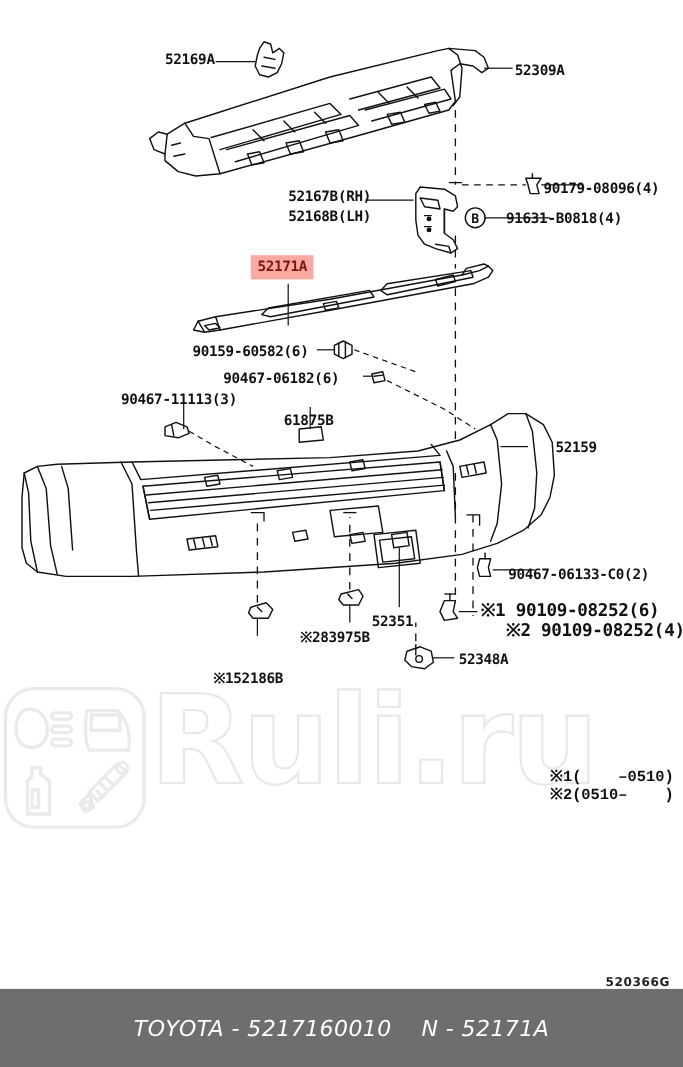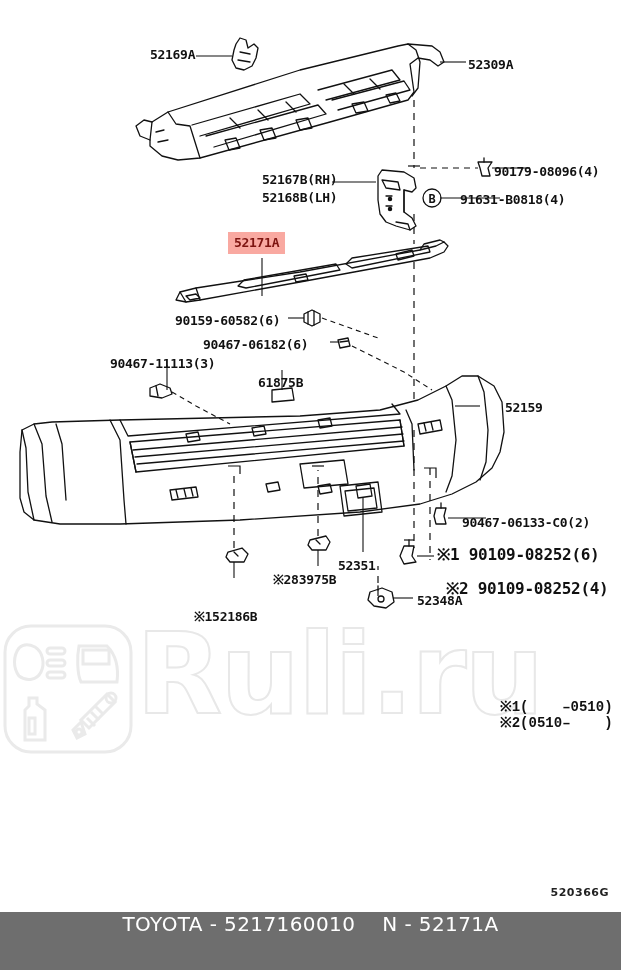--- a/index.html
+++ b/index.html
@@ -55,23 +55,23 @@
     line-height:15px;
   }
   #diagcode{
     position:absolute;right:12px;top:886px;
     font-family:"DejaVu Sans","Liberation Sans",sans-serif;
     font-size:11px;font-weight:700;color:#222;letter-spacing:0.5px;margin-left:12px;
   }
 
   
   #footer{
-    position:absolute;left:0;bottom:0;width:621px;height:58px;
+    position:absolute;left:0;bottom:0;width:621px;height:71px;
     background:#6e6e6e;
-    display:flex;justify-content:center;
+    display:flex;align-items:center;justify-content:center;font-style:italic;
   }
   #footer .cap{
     font-family:"DejaVu Sans","Liberation Sans",sans-serif;
     font-size:20px;color:#ffffff;letter-spacing:0.4px;
     white-space:pre;
   }
 </style>
 </head>
 <body>
 
@@ -303,21 +303,21 @@
   <div class="lbl" style="left:494px;top:164px;">90179-08096(4)</div>
   <div class="lbl" style="left:460px;top:192px;">91631-B0818(4)</div>
   <div class="lbl hl" style="left:228px;top:232px;">52171A</div>
   <div class="lbl" style="left:175px;top:313px;">90159-60582(6)</div>
   <div class="lbl" style="left:203px;top:337px;">90467-06182(6)</div>
   <div class="lbl" style="left:110px;top:356px;">90467-11113(3)</div>
   <div class="lbl" style="left:258px;top:360px;margin-top:15px;">61875B</div>
   <div class="lbl" style="left:487px;top:400px;margin-left:18px;">52159</div>
   <div class="lbl" style="left:462px;top:515px;">90467-06133-C0(2)</div>
   <div class="lbl sm" style="left:437px;top:543px;">※1 90109-08252(6)</div>
-  <div class="lbl sm" style="left:446px;top:561px;margin-top:16px;">※2 90109-08252(4)</div>
+  <div class="lbl sm" style="left:460px;top:561px;">※2 90109-08252(4)</div>
   <div class="lbl" style="left:338px;top:558px;">52351</div>
   <div class="lbl" style="left:273px;top:570px;">※283975B</div>
   <div class="lbl" style="left:194px;top:583px;margin-top:24px;">※152186B</div>
   <div class="lbl" style="left:417px;top:593px;">52348A</div>
 
   <div class="legend" style="left:500px;top:700px;">※1(    –0510)</div>
   <div class="legend" style="left:500px;top:716px;">※2(0510–    )</div>
 
   <div id="diagcode">520366G</div>
 

